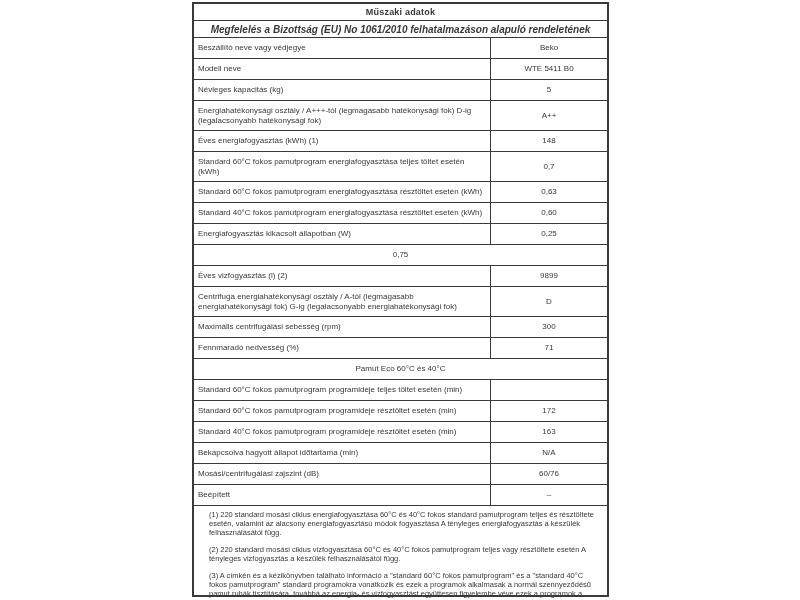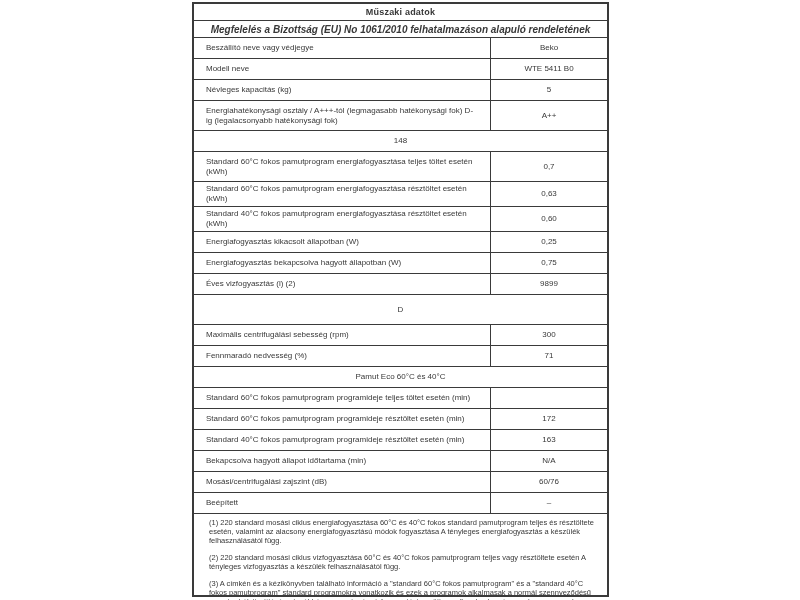--- a/index.html
+++ b/index.html
@@ -22,21 +22,21 @@
   }
   .subtitle-row{
     min-height:17px;align-items:center;justify-content:center;
     font-size:10px;font-weight:bold;font-style:italic;
   }
   .data-row{min-height:21px;}
   .data-row.h2{min-height:30px;}
   .cell{box-sizing:border-box;display:flex;align-items:center;}
   .cell.label{
     width:297px;border-right:1px solid #3a3a3a;
-    padding:2px 12px;font-size:8px;line-height:10px;text-align:left;
+    padding:2px 4px;font-size:8px;line-height:10px;text-align:left;
   }
   .cell.value{
     flex:1;justify-content:center;text-align:center;
     padding:2px 3px;font-size:8px;line-height:10px;
   }
   .footnotes{
     flex:1;padding:4px 5px 2px 4px;font-size:7.5px;line-height:9px;
     text-align:left;box-sizing:border-box;
   }
   .footnotes p{margin:0 0 8px 11px;}
@@ -69,20 +69,21 @@
       <div class="cell label">Névleges kapacitás (kg)</div>
       <div class="cell value">5</div>
     </div>
 
     <div class="row data-row h2">
       <div class="cell label">Energiahatékonysági osztály / A+++-tól (legmagasabb hatékonysági fok) D-ig (legalacsonyabb hatékonysági fok)</div>
       <div class="cell value">A++</div>
     </div>
 
     <div class="row data-row">
+      <div class="cell label">Éves energiafogyasztás (kWh) (1)</div>
       <div class="cell value">148</div>
     </div>
 
     <div class="row data-row h2">
       <div class="cell label">Standard 60°C fokos pamutprogram energiafogyasztása teljes töltet esetén (kWh)</div>
       <div class="cell value">0,7</div>
     </div>
 
     <div class="row data-row">
       <div class="cell label">Standard 60°C fokos pamutprogram energiafogyasztása résztöltet esetén (kWh)</div>
@@ -93,30 +94,30 @@
       <div class="cell label">Standard 40°C fokos pamutprogram energiafogyasztása résztöltet esetén (kWh)</div>
       <div class="cell value">0,60</div>
     </div>
 
     <div class="row data-row">
       <div class="cell label">Energiafogyasztás kikacsolt állapotban (W)</div>
       <div class="cell value">0,25</div>
     </div>
 
     <div class="row data-row">
-      <div class="cell label">Energiafogyasztás bekapcsolva hagyott állapotban (W)</div>
       <div class="cell value">0,75</div>
     </div>
 
     <div class="row data-row">
       <div class="cell label">Éves vizfogyasztás (l) (2)</div>
       <div class="cell value">9899</div>
     </div>
 
     <div class="row data-row h2">
+      <div class="cell label">Centrifuga energiahatékonysági osztály / A-tól (legmagasabb energiahatékonysági fok) G-ig (legalacsonyabb energiahatékonysági fok)</div>
       <div class="cell value">D</div>
     </div>
 
     <div class="row data-row">
       <div class="cell label">Maximális centrifugálási sebesség (rpm)</div>
       <div class="cell value">300</div>
     </div>
 
     <div class="row data-row">
       <div class="cell label">Fennmaradó nedvesség (%)</div>

